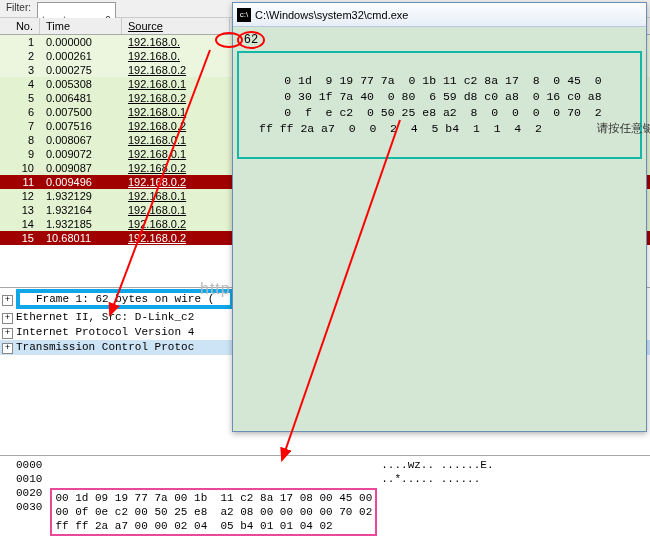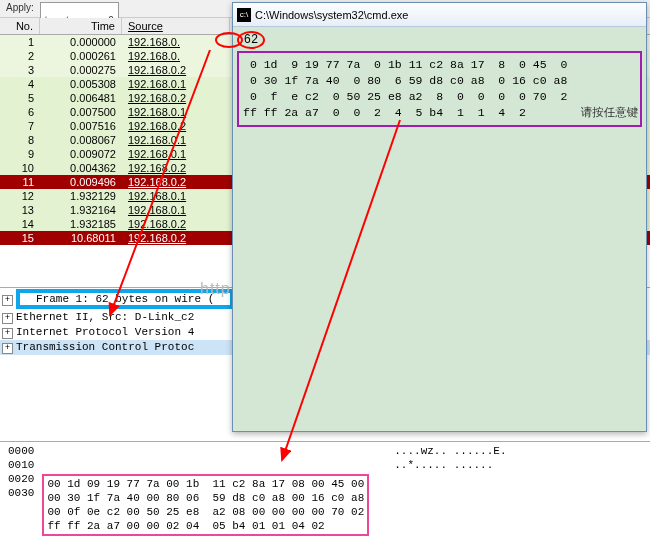--- a/index.html
+++ b/index.html
@@ -6,62 +6,62 @@
   body { font-family: Tahoma, Arial, sans-serif; font-size: 11px; background: #fff; width: 650px; height: 538px; overflow: hidden; position: relative; }
   
   .toolbar-top { height: 18px; background: #f0f0f0; border-bottom: 1px solid #ccc; font-size: 10px; padding: 2px 6px; color: #333; display: flex; }
   .filter-box { background: #fff; border: 1px solid #999; padding: 12px 4px; margin-left: 6px; }
   .tb-right { margin-left: auto; color: #666; }
   
   .packet-list { position: relative; }
   .plist-header { display: flex; background: #eee; border-bottom: 1px solid #aaa; font-size: 11px; }
   .plist-header div { padding: 2px 6px; border-right: 1px solid #ccc; }
   .col-no { width: 40px; text-align: right; }
-  .col-time { width: 82px; text-align: right; }
+  .col-time { width: 82px; }
   .col-src { width: 108px; text-decoration: underline; }
   
   .prow { display: flex; font-size: 11px; height: 14px; line-height: 14px; }
   .prow div { padding: 0 6px; }
   .prow .col-no { text-align: right; }
   .bg-green1 { background: #ecf6de; }
   .bg-green2 { background: #e3f2d0; }
   .bg-red { background: #a00000; color: #fff; }
   
   .details { margin-top: 6px; border-top: 1px solid #aaa; font-family: 'Courier New', monospace; font-size: 11px; }
   .drow { padding: 1px 2px; }
   .drow.sel { background: #cde4f7; }
   .expander { display: inline-block; width: 11px; height: 11px; border: 1px solid #888; text-align: center; line-height: 9px; font-size: 9px; margin-right: 3px; background: #fff; }
   .frame-box { border: 4px solid #0ea5e9; display: inline-block; padding: 0 16px; }
   
-  .hexdump { position: absolute; left: 0; bottom: 0; width: 650px; background: #fff; font-family: 'Courier New', monospace; font-size: 11px; padding: 2px 8px; border-top: 1px solid #aaa; }
+  .hexdump { position: absolute; left: 0; bottom: 0; width: 650px; background: #fff; font-family: 'Courier New', monospace; font-size: 11px; padding: 2px 16px; border-top: 1px solid #aaa; }
   .hex-row { white-space: pre; line-height: 14px; }
   .hex-offset { color: #000; }
   .hex-dump-wrap { display: flex; }
   .hex-offsets { display: flex; flex-direction: column; margin-right: 8px; }
   .hex-content-box { border: 2px solid #ec4899; padding: 1px 3px; margin-top: 30px; }
-  .hex-ascii { margin-left: 25px; }
+  .hex-ascii { margin-left: 4px; }
   
   .cmd-window { position: absolute; top: 2px; left: 232px; width: 415px; height: 430px; border: 1px solid #6a8fb5; background: #d4e6d4; box-shadow: 0 2px 6px rgba(0,0,0,0.3); }
   .cmd-title { height: 24px; background: linear-gradient(#fdfdfe,#e7eef7); border-bottom: 1px solid #b5c8dd; display: flex; align-items: center; padding: 0 4px; font-size: 11px; }
   .cmd-icon { width: 14px; height: 14px; background: #000; color: #fff; font-size: 8px; text-align: center; line-height: 14px; margin-right: 4px; }
-  .cmd-body { padding: 4px; font-family: 'SimSun','Courier New', monospace; font-size: 12px; color: #000; background: #d4e6d4; }
+  .cmd-body { padding: 4px; font-family: 'SimSun','Courier New', monospace; font-size: 12px; color: #000; background: #d4e6d4; text-align: center; }
   .cmd-62 { border: 2px solid red; border-radius: 50%; width: 28px; height: 18px; display: flex; align-items: center; justify-content: center; margin-bottom: 2px; }
-  .cmd-hex { border: 2px solid #a21caf; padding: 4px; line-height: 16px; white-space: pre; font-size: 11.5px; letter-spacing: 0; }
+  .cmd-hex { border: 2px solid #14b8a6; padding: 20px; line-height: 16px; white-space: pre; font-size: 11.5px; letter-spacing: 0; }
   .cmd-tail { color: #333; margin-left: 48px; }
   
   .arrow-svg { position: absolute; pointer-events: none; }
   .watermark { position: absolute; top: 280px; left: 200px; color: #bbb; font-size: 16px; font-family: Arial; letter-spacing: 1px; }
   
   .oval1 { position: absolute; border: 2px solid red; border-radius: 50%; }
 </style>
 </head>
 <body>
 
 <div class="toolbar-top">
-  <span>Apply:</span>
+  <span>Filter:</span>
   <span class="filter-box">tcp.stream eq 0</span>
   <span class="tb-right">Expression... Clear Apply Save</span>
 </div>
 
 <div class="packet-list">
   <div class="plist-header">
     <div class="col-no">No.</div>
     <div class="col-time">Time</div>
     <div class="col-src">Source</div>
   </div>
@@ -106,21 +106,21 @@
         <div class="col-time">0.008067</div>
         <div class="col-src">192.168.0.1</div>
       </div>
       <div class="prow bg-green2">
         <div class="col-no">9</div>
         <div class="col-time">0.009072</div>
         <div class="col-src">192.168.0.1</div>
       </div>
       <div class="prow bg-green2">
         <div class="col-no">10</div>
-        <div class="col-time">0.004362</div>
+        <div class="col-time">0.009087</div>
         <div class="col-src">192.168.0.2</div>
       </div>
       <div class="prow bg-red">
         <div class="col-no">11</div>
         <div class="col-time">0.009496</div>
         <div class="col-src">192.168.0.2</div>
       </div>
       <div class="prow bg-green2">
         <div class="col-no">12</div>
         <div class="col-time">1.932129</div>
@@ -163,21 +163,20 @@
   <div class="hex-dump-wrap">
     <div class="hex-offsets" id="hex-offsets">
         <div class="hex-row hex-offset">0000</div>
         <div class="hex-row hex-offset">0010</div>
         <div class="hex-row hex-offset">0020</div>
         <div class="hex-row hex-offset">0030</div>
       </div>
     <div class="hex-content-box">
       <div id="hex-lines">
           <div class="hex-row">00 1d 09 19 77 7a 00 1b  11 c2 8a 17 08 00 45 00</div>
-          <div class="hex-row">00 30 1f 7a 40 00 80 06  59 d8 c0 a8 00 16 c0 a8</div>
           <div class="hex-row">00 0f 0e c2 00 50 25 e8  a2 08 00 00 00 00 70 02</div>
           <div class="hex-row">ff ff 2a a7 00 00 02 04  05 b4 01 01 04 02</div>
         </div>
     </div>
     <div class="hex-ascii" id="hex-ascii">
         <div class="hex-row">....wz.. ......E.</div>
         <div class="hex-row">..*..... ......</div>
       </div>
   </div>
 </div>

